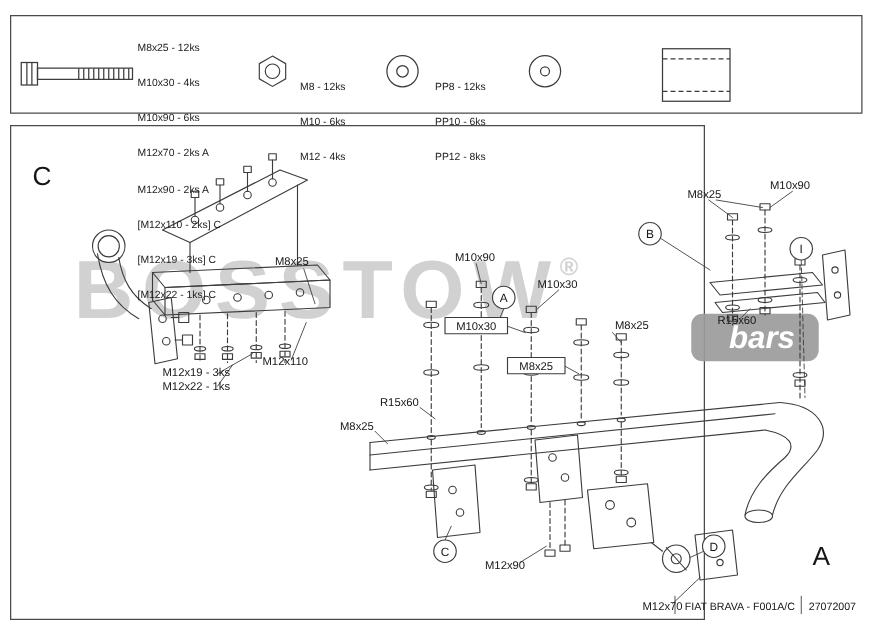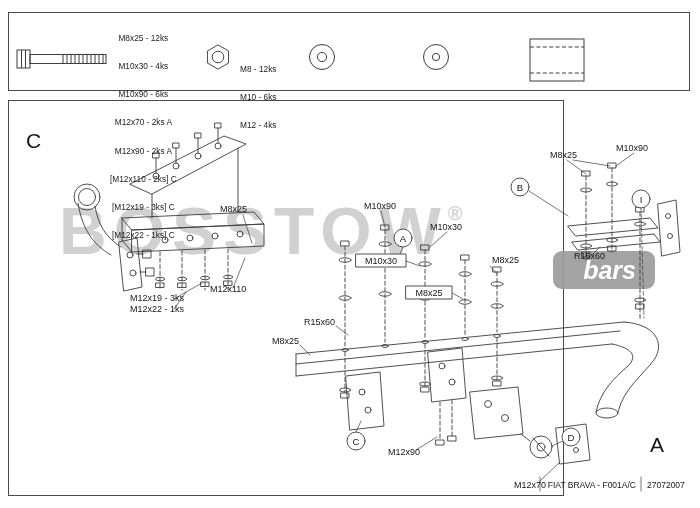--- a/index.html
+++ b/index.html
@@ -1,20 +1,20 @@
 <!DOCTYPE html>
 <html><head>
 <meta charset="utf-8">
 <style>
   html,body{margin:0;padding:0;background:#fff;}
   .page{position:relative;width:700px;height:508px;background:#fff;font-family:"Liberation Sans",sans-serif;overflow:hidden;}
   .box{position:absolute;border:1.2px solid #4a4a4a;background:#fff;box-sizing:border-box;}
   .header-box{left:8px;top:12px;width:682px;height:79px;z-index:3;}
   .main-box{left:8px;top:100px;width:556px;height:396px;z-index:0;}
-  .hcol{position:absolute;font-size:8.3px;line-height:9.4px;color:#1c1c1c;white-space:pre;text-align:center;}
+  .hcol{position:absolute;font-size:8.3px;line-height:9.4px;color:#1c1c1c;white-space:pre;}
   .hicon{position:absolute;}
   .watermark{position:absolute;left:0;top:0;width:100%;height:100%;z-index:1;pointer-events:none;}
   .wm-text{position:absolute;left:50px;top:92px;font-size:66px;font-weight:bold;letter-spacing:7px;color:#c7c7c7;opacity:.82;font-family:"Liberation Sans",sans-serif;}
   .wm-text sup{font-size:20px;letter-spacing:0;vertical-align:34px;}
   .wm-badge{position:absolute;left:544px;top:150px;width:102px;height:38px;background:#9c9c9c;border-radius:9px;display:flex;align-items:center;justify-content:flex-end;padding-right:19px;box-sizing:border-box;color:#fff;font-style:italic;font-weight:bold;font-size:25px;opacity:.92;}
   .art{position:absolute;left:0;top:0;z-index:2;pointer-events:none;}
   .dash{stroke-dasharray:4 2.4;}
   text{font-family:"Liberation Sans",sans-serif;fill:#161616;stroke:none;}
 </style>
 </head>
@@ -49,20 +49,25 @@
     <div class="hcol" style="left:231px;top:33px">
       <div>M8 - 12ks</div>
       <div>M10 - 6ks</div>
       <div>M12 - 4ks</div>
     </div>
 
     <svg class="hicon" style="left:299px;top:30px" width="28" height="28" viewBox="0 0 28 28" stroke="#3c3c3c" fill="none" stroke-width="1">
       <circle cx="14" cy="14" r="12.5"></circle>
       <circle cx="14" cy="14" r="4.6"></circle>
     </svg>
+    <div class="hcol" style="left:339px;top:33px">
+      <div>PP8 - 12ks</div>
+      <div>PP10 - 6ks</div>
+      <div>PP12 - 8ks</div>
+    </div>
 
     <svg class="hicon" style="left:413px;top:30px" width="28" height="28" viewBox="0 0 28 28" stroke="#3c3c3c" fill="none" stroke-width="1">
       <circle cx="14" cy="14" r="12.5"></circle>
       <circle cx="14" cy="14" r="3.6"></circle>
     </svg>
 
     <svg class="hicon" style="left:516px;top:22px" width="68" height="50" viewBox="0 0 68 50" stroke="#3c3c3c" fill="none" stroke-width="1">
       <rect x="5" y="4" width="54" height="42"></rect>
       <line class="dash" x1="5" y1="12" x2="59" y2="12"></line>
       <line class="dash" x1="5" y1="38" x2="59" y2="38"></line>

